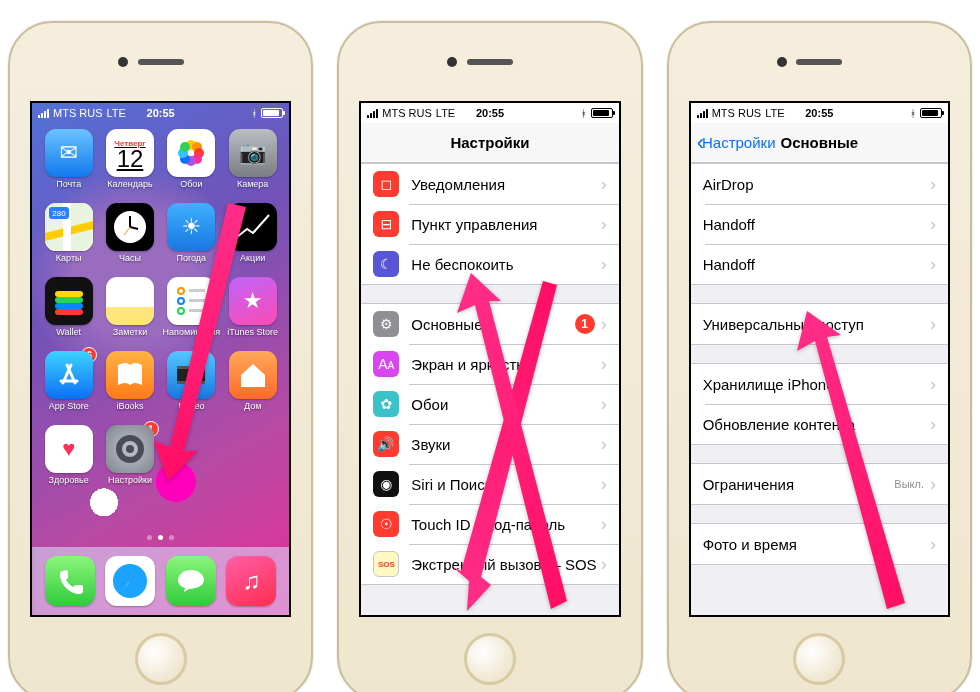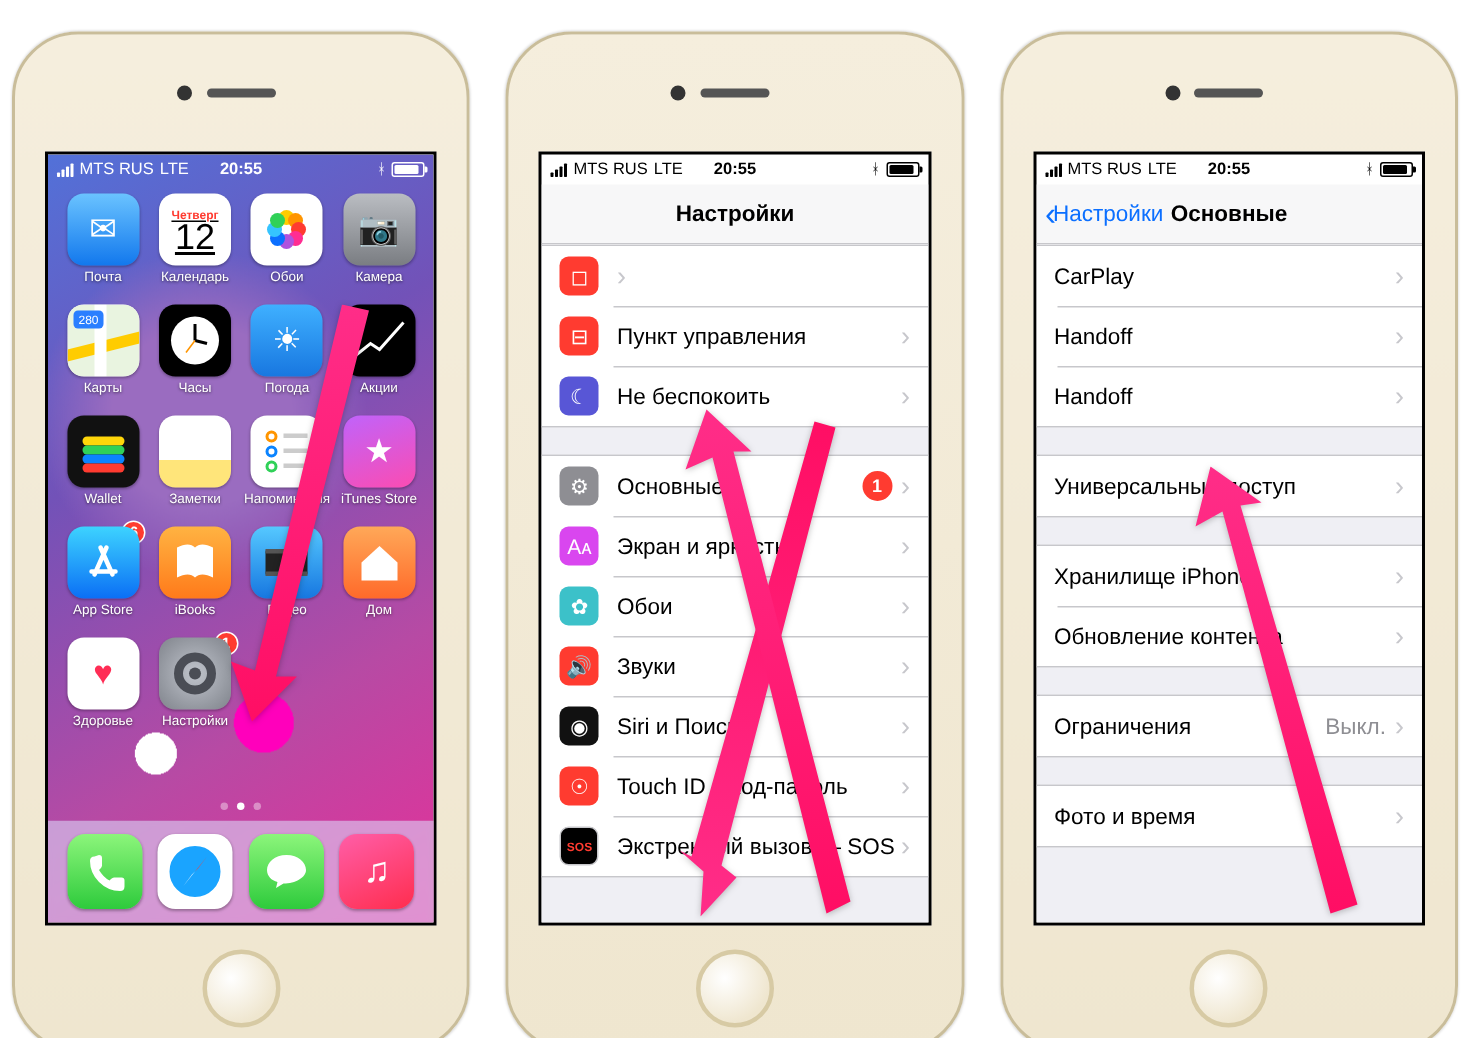--- a/index.html
+++ b/index.html
@@ -66,27 +66,27 @@
   .navbar .back .chev{font-size:22px; line-height:0; margin-right:-2px;}
   .list { background:#efeff4; position:absolute; top:60px; left:0; right:0; bottom:0; overflow:hidden;}
   .group { background:#fff; border-top:.5px solid #c7c7cb; border-bottom:.5px solid #c7c7cb; margin-bottom:18px;}
   .group.first { margin-top:0;}
   .row { height:40px; display:flex; align-items:center; padding:0 12px 0 12px; position:relative;}
   .row + .row::before { content:""; position:absolute; left:48px; right:0; top:0; height:.5px; background:#c7c7cb;}
   .row.noicon + .row.noicon::before, .row.noicon:first-child + .row.noicon::before { left:14px; }
   .row.noicon::before{left:14px;}
   .row .ric { width:26px; height:26px; border-radius:6px; margin-right:12px; display:flex; align-items:center; justify-content:center; color:#fff; font-size:14px; flex-shrink:0;}
   .row .rlabel { flex:1; font-size:15px; color:#000; }
-  .row .rvalue { font-size:15px; color:#8e8e93; margin-right:6px;}
+  .row .rvalue { font-size:11px; color:#8e8e93; margin-right:6px;}
   .row .rbadge { width:20px; height:20px; background:#ff3b30; border-radius:10px; color:#fff; font-size:12px; font-weight:600; display:flex; align-items:center; justify-content:center; margin-right:6px;}
   .row .chev { color:#c7c7cc; font-size:18px; }
   
   .ic-notify{background:#ff3b30} .ic-control{background:#ff3b30} .ic-dnd{background:#5856d6}
   .ic-general{background:#8e8e93} .ic-display{background:#d946ef} .ic-wall{background:#3cc1c9}
-  .ic-sound{background:#ff3b30} .ic-siri{background:#111} .ic-touch{background:#ff3b30} .ic-sos{background:#000000;color:#ff3b30!important;border:.5px solid #c7c7cb}
+  .ic-sound{background:#ff3b30} .ic-siri{background:#111} .ic-touch{background:#ff3b30} .ic-sos{background:#fef9c3;color:#ff3b30!important;border:.5px solid #c7c7cb}
 
   
   .arrow { position:absolute; pointer-events:none; }
   .arrow svg { filter: drop-shadow(0 1px 2px rgba(0,0,0,.25)); }
 </style>
 </head>
 <body>
 
 <div class="stage">
 
@@ -337,20 +337,21 @@
             </span>
           </div>
     </div>
     <div class="navbar">
       <span class="title">Настройки</span>
     </div>
     <div class="list">
       <div class="group first">
         <div class="row">
               <div class="ric ic-notify">◻︎</div>
+              <div class="rlabel">Уведомления</div>
               <span class="chev">›</span>
             </div>
         <div class="row">
               <div class="ric ic-control">⊟</div>
               <div class="rlabel">Пункт управления</div>
               <span class="chev">›</span>
             </div>
         <div class="row">
               <div class="ric ic-dnd">☾</div>
               <div class="rlabel">Не беспокоить</div>
@@ -438,21 +439,21 @@
     <div class="navbar">
       <div class="back">
             <span class="chev">‹</span>
             <span>Настройки</span>
           </div>
       <span class="title">Основные</span>
     </div>
     <div class="list">
       <div class="group first">
         <div class="row noicon">
-              <div class="rlabel">CarPlay</div>
+              <div class="rlabel">AirDrop</div>
               <span class="chev">›</span>
             </div>
         <div class="row noicon">
               <div class="rlabel">Handoff</div>
               <span class="chev">›</span>
             </div>
         <div class="row noicon">
               <div class="rlabel">Handoff</div>
               <span class="chev">›</span>
             </div>

